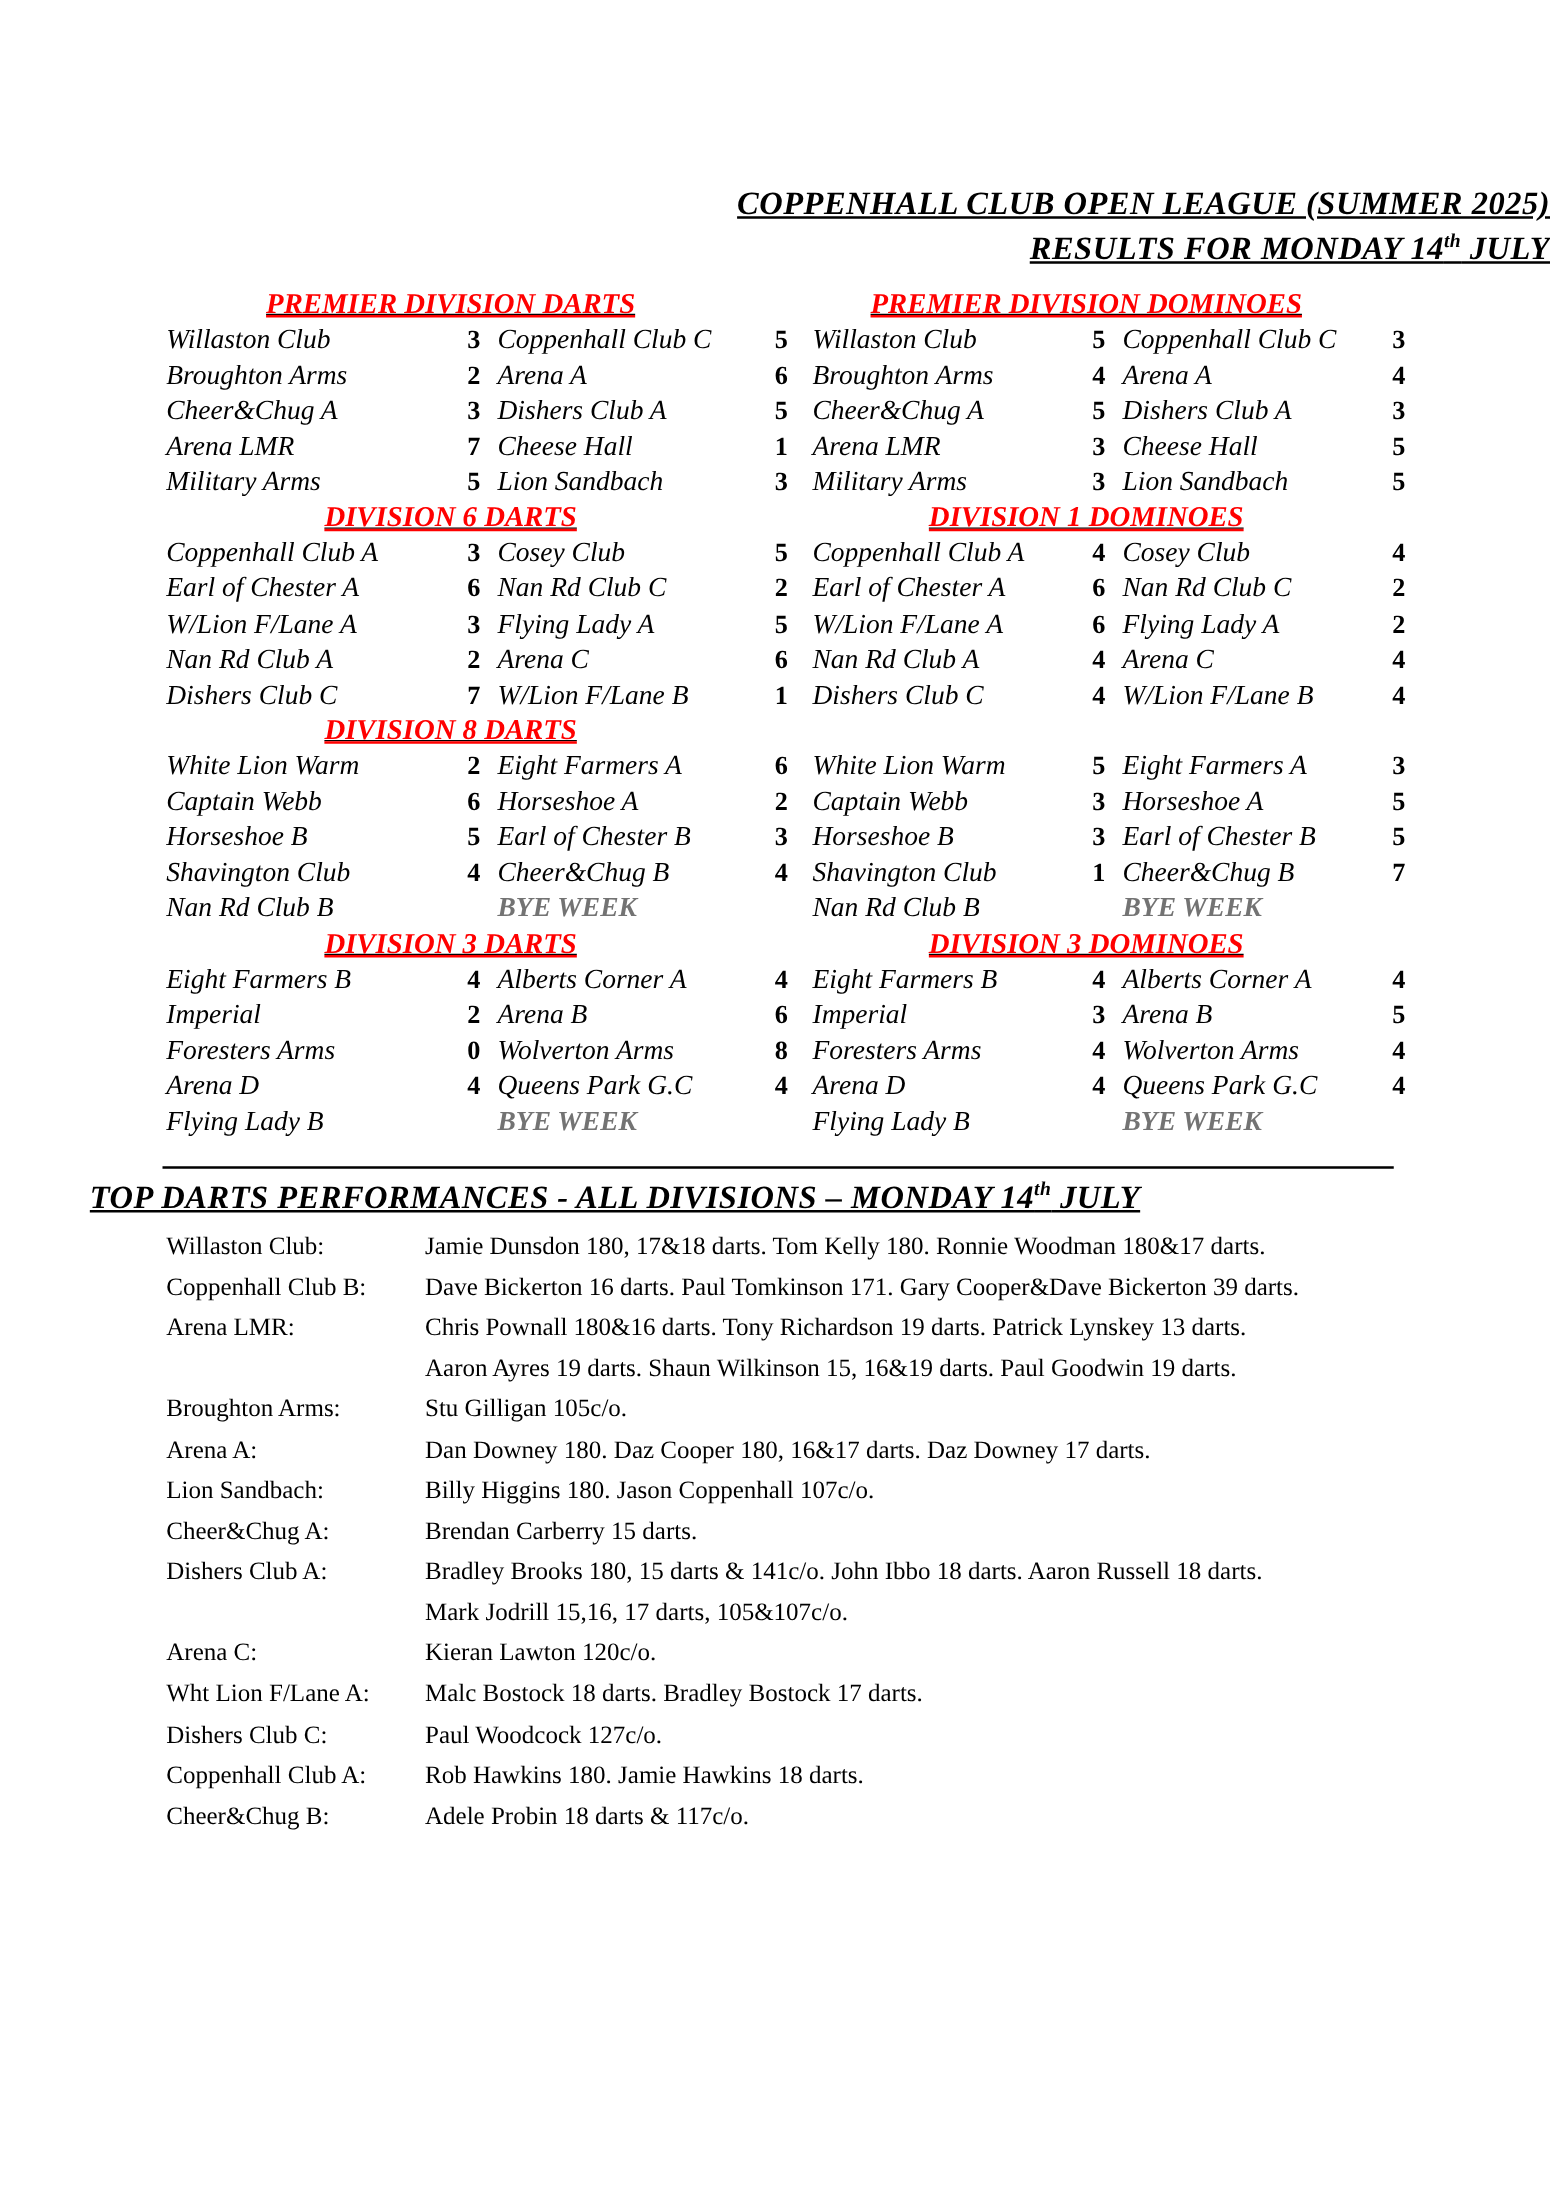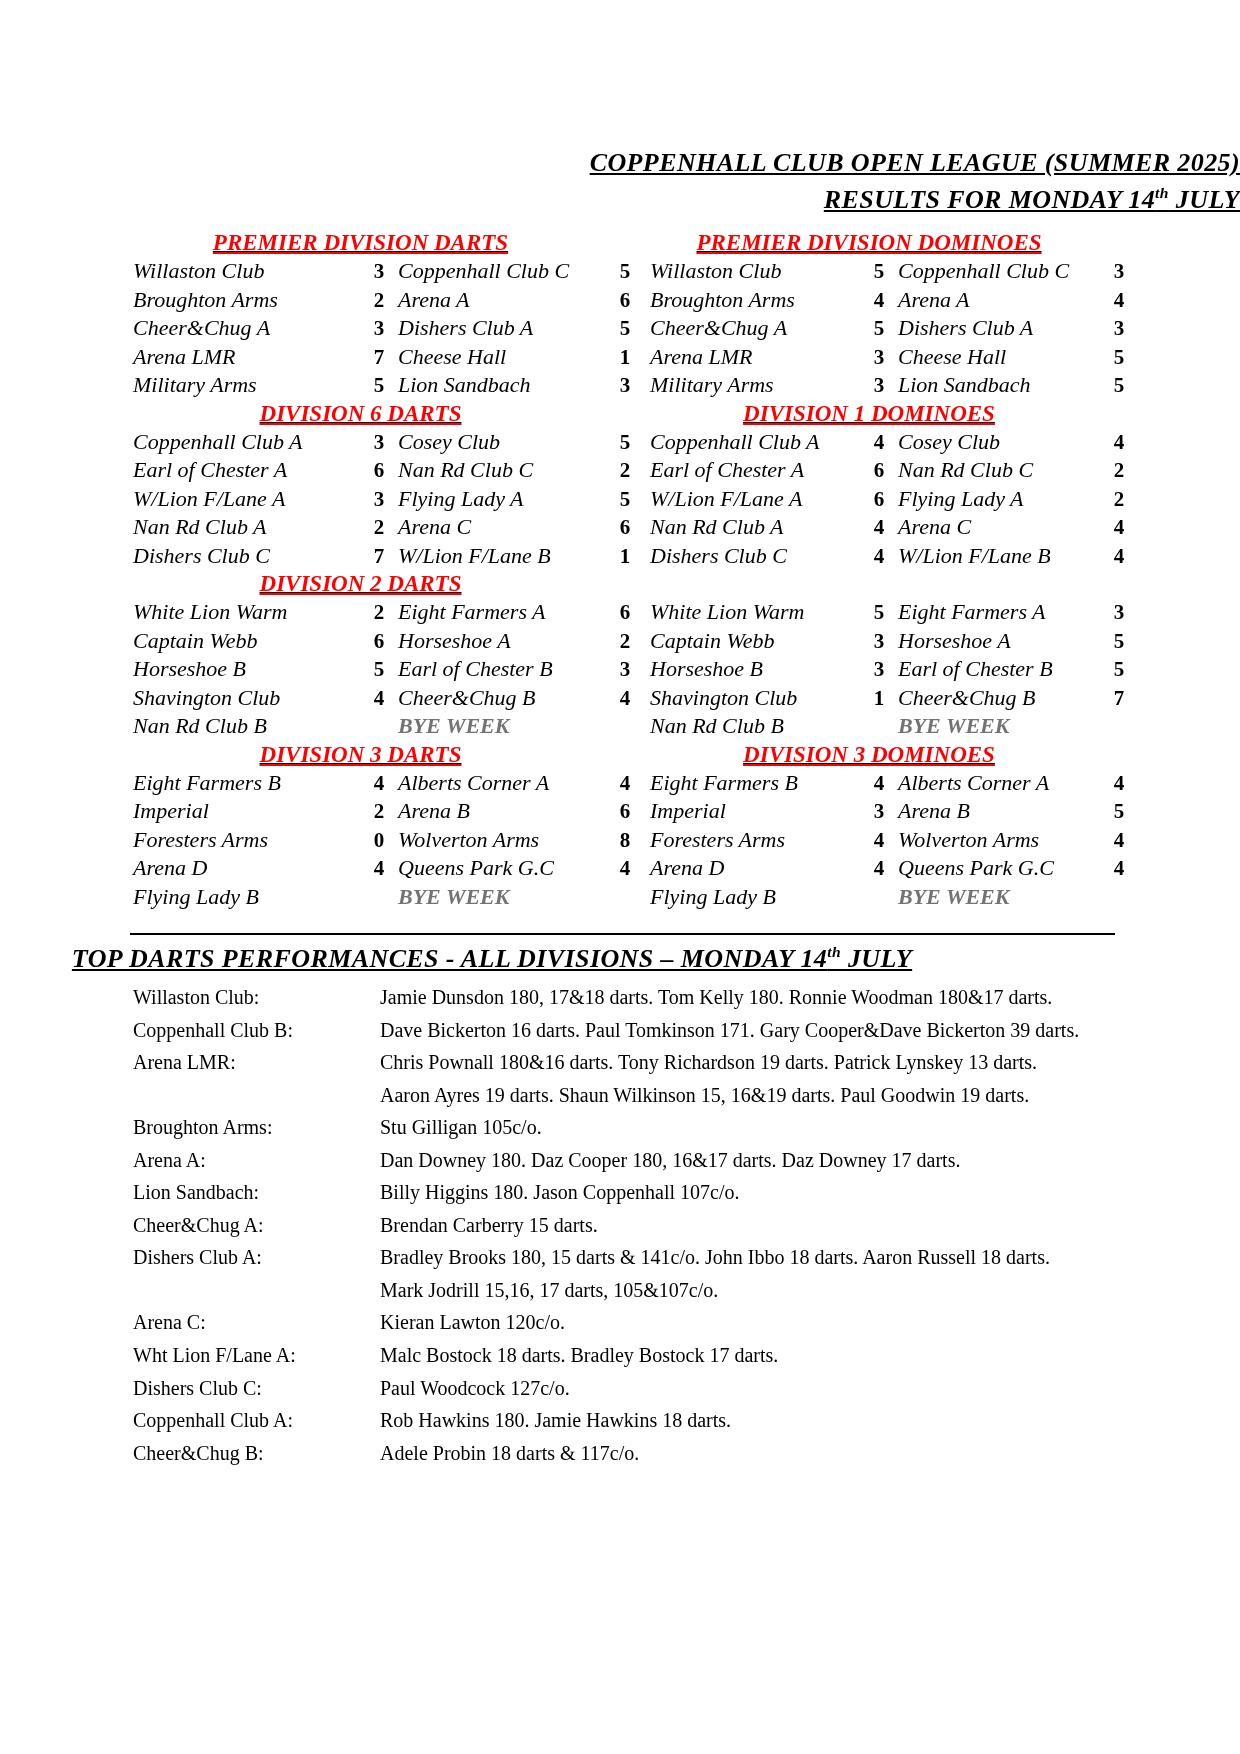--- a/index.html
+++ b/index.html
@@ -34,21 +34,21 @@
   .cell.bye { color:#737373; font-weight:bold; font-style:italic; font-size:22px; }
 
   .divider { position:absolute; left:130px; top:933px; width:985px; border-top:2px solid #000; }
 
   .perf-title {
     position:absolute; top:937px; left:0; width:984px;
     text-align:center; font-weight:bold; font-style:italic;
     font-size:26px; line-height:30px; letter-spacing:0.4px;
   }
   .perf-list { position:absolute; left:133px; top:981px; width:1000px; }
-  .prow { display:grid; grid-template-columns:207px 793px; height:32.55px; line-height:32.55px; white-space:nowrap;gap:40px; }
+  .prow { display:grid; grid-template-columns:207px 793px; height:32.55px; line-height:32.55px; white-space:nowrap; }
   .plabel, .ptext { font-size:20px; }
 </style>
 </head>
 <body>
 
 <div class="page">
 
   <div class="doc-title">
     <div><span class="u">COPPENHALL CLUB OPEN LEAGUE (SUMMER 2025)</span></div>
     <div><span class="u"><span>RESULTS FOR MONDAY 14</span><sup>th</sup><span> JULY</span></span></div>
@@ -171,21 +171,21 @@
         <div class="cell score">7</div>
         <div class="cell away team">W/Lion F/Lane B</div>
         <div class="cell score">1</div>
         <div class="gut"></div>
         <div class="cell team">Dishers Club C</div>
         <div class="cell score">4</div>
         <div class="cell away team">W/Lion F/Lane B</div>
         <div class="cell score">4</div>
       </div>
       <div class="hrow">
-        <div class="hcell"><span class="red-heading">DIVISION 2 DARTS</span></div>
+        <div class="hcell"><span class="red-heading">DIVISION 8 DARTS</span></div>
         <div class="gut"></div>
         <div class="gut"></div>
       </div>
       <div class="rrow">
         <div class="cell team">White Lion Warm</div>
         <div class="cell score">2</div>
         <div class="cell away team">Eight Farmers A</div>
         <div class="cell score">6</div>
         <div class="gut"></div>
         <div class="cell team">White Lion Warm</div>

